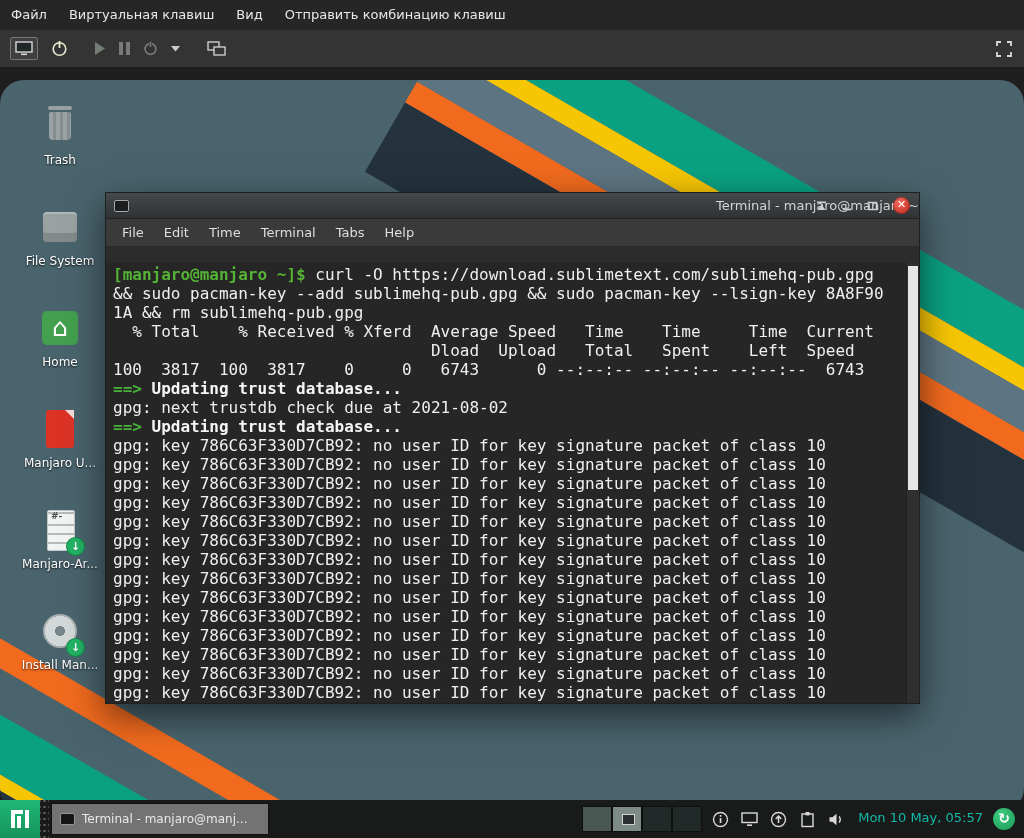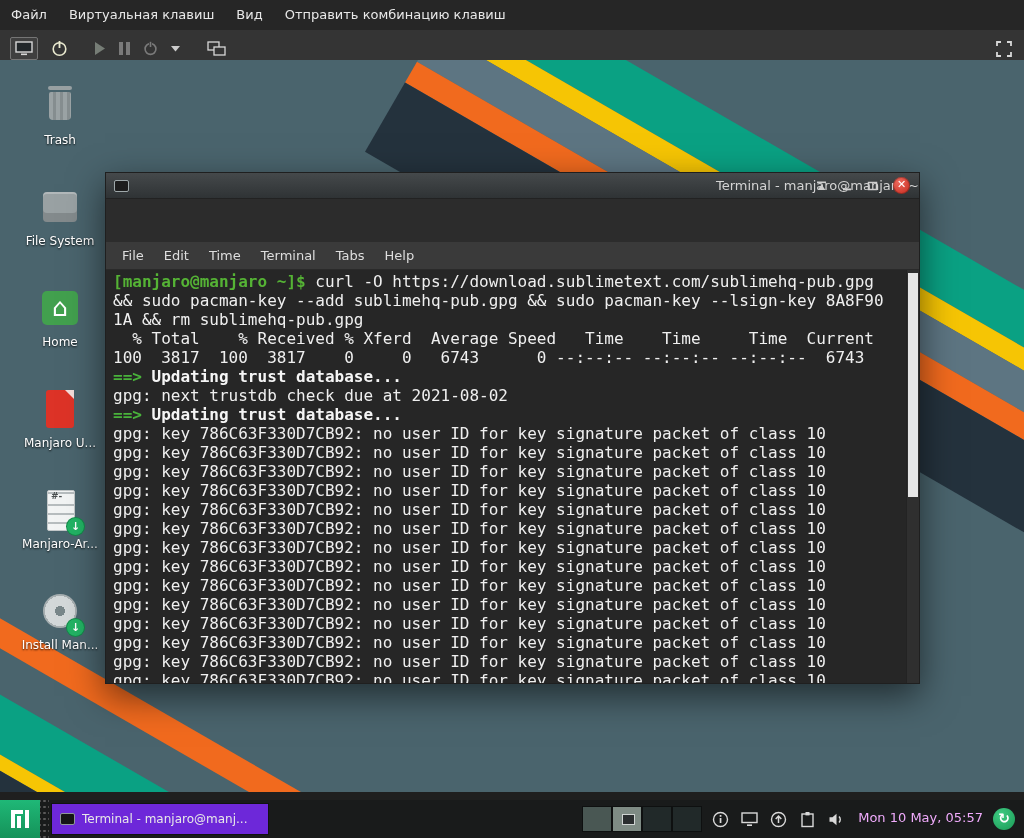--- a/index.html
+++ b/index.html
@@ -12,22 +12,22 @@
   .vm-menu-item { padding:3px 11px; line-height:30px; cursor:default; }
   .vm-toolbar { position:absolute; top:30px; left:0; width:1024px; height:38px;
     background:#343434; border-bottom:1px solid #1c1c1c; display:flex; align-items:center;
     padding-left:10px; gap:13px; }
   .tool { display:inline-flex; align-items:center; justify-content:center; }
   .tool.pressed { border:1px solid #757575; background:#3f3f3f; border-radius:2px; padding:3px 4px; }
   .tool.gap-left { margin-left:14px; }
   .tool.right { margin-left:auto; margin-right:12px; }
 
   
-  .desktop { position:absolute; top:60px; left:0; width:1024px; height:732px;
-    background:#4a646d; overflow:hidden; }
+  .desktop { position:absolute; top:80px; left:0; width:1024px; height:732px;
+    background:#4a646d; overflow:hidden;border-radius:24px; }
   .stripe-group { position:absolute; width:1800px; transform:rotate(30deg); transform-origin:0 0; }
   .band { width:100%; }
 
   .icon-col { position:absolute; left:12px; top:24px; width:96px; z-index:1; }
   .dicon { width:96px; height:69px; margin-bottom:32px; cursor:default; }
   .art { width:52px; height:44px; position:relative; margin:0 auto; }
   .art::before, .art::after { content:""; position:absolute; }
 
   .art-trash::before { left:14px; top:2px; width:24px; height:4px; background:#98a0a2; border-radius:2px; z-index:1; }
   .art-trash::after { left:15px; top:8px; width:22px; height:28px; border-radius:2px 2px 4px 4px;
@@ -65,56 +65,56 @@
     display:flex; align-items:center; position:relative; flex:0 0 26px; }
   .tb-icon { margin-left:8px; width:15px; height:12px; border:1px solid #9fa8aa; background:#1d1d1d; border-radius:2px; }
   .tb-title { position:absolute; left:0; right:0; text-align:right; font-size:13px; color:#d4d4d4; }
   .tb-btns { margin-left:auto; display:flex; align-items:center; gap:15px; padding-right:9px; z-index:1; }
   .tb-btn { display:inline-flex; }
   .close-btn { width:17px; height:17px; border-radius:50%; color:#fff; font-size:11px; line-height:16px;
     text-align:center; font-weight:bold; background:radial-gradient(circle at 35% 30%, #ee6a5e, #c3261a);
     box-shadow:inset 0 0 0 1px rgba(0,0,0,.25); }
 
   .wmenubar { height:28px; background:#3a3a3a; border-bottom:1px solid #2a2a2a;
-    display:flex; align-items:center; padding-left:6px; flex:0 0 28px;margin-top:43px; }
+    display:flex; align-items:center; padding-left:6px; flex:0 0 28px; }
   .wmenu-item { padding:0 10px; font-size:13px; color:#dedede; }
 
   .term { flex:1; background:#262626; position:relative; overflow:hidden;
-    font-family:"DejaVu Sans Mono", monospace; font-size:16px; line-height:19px; }
+    font-family:"DejaVu Sans Mono", monospace; font-size:16px; line-height:19px;margin-top:16px; }
   .term-inner { padding:2px 20px 0 7px; }
   .term-line { white-space:pre; }
   .seg-plain  { color:#efefef; }
   .seg-bold   { color:#f5f5f5; font-weight:bold; }
   .seg-prompt { color:#55b335; font-weight:bold; }
   .seg-green  { color:#49b23b; font-weight:bold; }
   .seg-blue   { color:#3c82d9; font-weight:bold; }
   .scroll { position:absolute; top:0; right:0; bottom:0; width:13px; background:#2f2f2f; border-left:1px solid #232323; }
   .thumb { position:absolute; top:3px; left:1px; width:10px; height:224px; background:#e6e6e6; }
 
   
   .taskbar { position:absolute; left:0; bottom:0; width:1024px; height:38px; background:#191b1b;
     display:flex; align-items:center; color:#e8e8e8; }
   .mj-btn { width:40px; height:38px; background:linear-gradient(#1fb877,#159259);
     display:flex; align-items:center; justify-content:center; }
   .handle { width:9px; height:38px; background:radial-gradient(circle, #5a5a5a 1px, transparent 1.5px);
     background-size:5px 6px; background-position:center; }
-  .task-btn { width:218px; height:32px; margin:3px 2px; background:#6d28d9; border:1px solid #101212;
+  .task-btn { width:218px; height:32px; margin:3px 2px; background:#737373; border:1px solid #101212;
     display:flex; align-items:center; gap:7px; padding:0 8px; }
   .task-mini { width:15px; height:12px; background:#151515; border:1px solid #8f9799; border-radius:2px; flex:0 0 15px; }
   .task-label { font-size:12px; color:#e8e8e8; white-space:nowrap; overflow:hidden; }
   .tb-spacer { flex:1; }
   .pager { display:flex; margin:0 8px; }
   .pane { width:30px; height:26px; border:1px solid #0e1010; position:relative; }
   .pane-1 { background:#495753; }
   .pane-2 { background:#7e8b84; }
   .pane-3, .pane-4 { background:#212929; }
   .pane-win { position:absolute; left:9px; top:7px; width:13px; height:11px; background:#2a2e2f; border:1px solid #cfd4d2; }
   .tray { display:flex; align-items:center; gap:9px; margin-right:6px; }
   .tray-ic { display:inline-flex; width:20px; justify-content:center; }
-  .clock { font-size:13px; color:#f0abfc; margin:0 10px 4px 6px; white-space:nowrap; }
+  .clock { font-size:13px; color:#14b8a6; margin:0 10px 4px 6px; white-space:nowrap; }
   .pamac { width:22px; height:22px; border-radius:50%; margin-right:9px;
     background:radial-gradient(circle at 35% 30%, #3ecb82, #1b9a56);
     color:#fff; font-size:14px; font-weight:bold; text-align:center; line-height:21px; }
 </style>
 </head>
 <body>
 
 <div class="vm-menubar">
   <span class="vm-menu-item">Файл</span>
   <span class="vm-menu-item">Виртуальная клавиш</span>
@@ -251,20 +251,21 @@
       <span class="wmenu-item">Terminal</span>
       <span class="wmenu-item">Tabs</span>
       <span class="wmenu-item">Help</span>
     </div>
     <div class="term">
       <div class="term-inner">
           <div class="term-line"><span class="seg-prompt">[manjaro@manjaro ~]$</span><span class="seg-plain"> curl -O https://download.sublimetext.com/sublimehq-pub.gpg</span></div>
           <div class="term-line"><span class="seg-plain">&amp;&amp; sudo pacman-key --add sublimehq-pub.gpg &amp;&amp; sudo pacman-key --lsign-key 8A8F90</span></div>
           <div class="term-line"><span class="seg-plain">1A &amp;&amp; rm sublimehq-pub.gpg</span></div>
           <div class="term-line"><span class="seg-plain">  % Total    % Received % Xferd  Average Speed   Time    Time     Time  Current</span></div>
+          <div class="term-line"><span class="seg-plain">                                 Dload  Upload   Total   Spent    Left  Speed</span></div>
           <div class="term-line"><span class="seg-plain">100  3817  100  3817    0     0   6743      0 --:--:-- --:--:-- --:--:--  6743</span></div>
           <div class="term-line"><span class="seg-green">==&gt; </span><span class="seg-bold">Updating trust database...</span></div>
           <div class="term-line"><span class="seg-plain">gpg: next trustdb check due at 2021-08-02</span></div>
           <div class="term-line"><span class="seg-green">==&gt; </span><span class="seg-bold">Updating trust database...</span></div>
           <div class="term-line"><span class="seg-plain">gpg: key 786C63F330D7CB92: no user ID for key signature packet of class 10</span></div>
           <div class="term-line"><span class="seg-plain">gpg: key 786C63F330D7CB92: no user ID for key signature packet of class 10</span></div>
           <div class="term-line"><span class="seg-plain">gpg: key 786C63F330D7CB92: no user ID for key signature packet of class 10</span></div>
           <div class="term-line"><span class="seg-plain">gpg: key 786C63F330D7CB92: no user ID for key signature packet of class 10</span></div>
           <div class="term-line"><span class="seg-plain">gpg: key 786C63F330D7CB92: no user ID for key signature packet of class 10</span></div>
           <div class="term-line"><span class="seg-plain">gpg: key 786C63F330D7CB92: no user ID for key signature packet of class 10</span></div>

